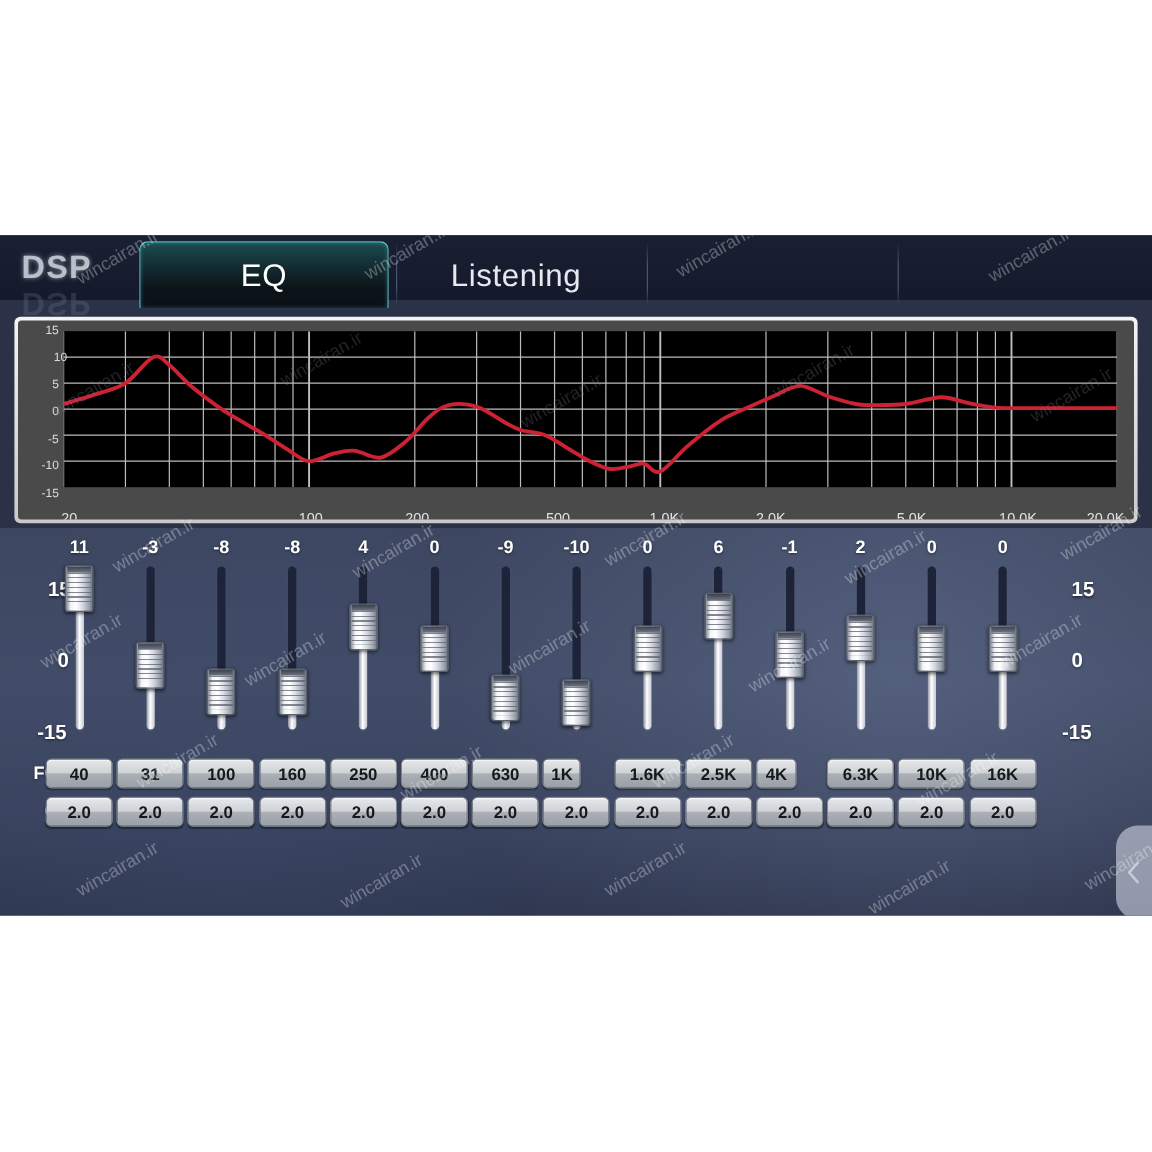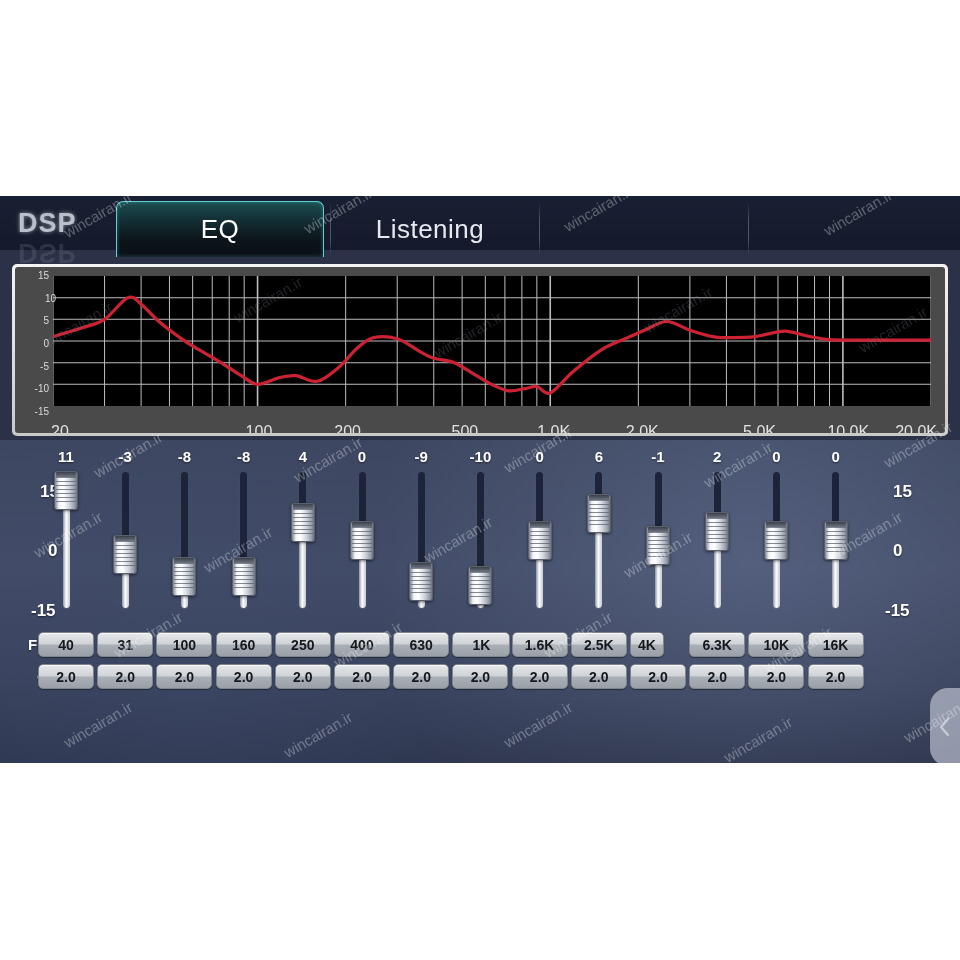--- a/index.html
+++ b/index.html
@@ -83,21 +83,21 @@
     background: #000;
   }
   .ylab {
     position: absolute; right: 100%; margin-right: 4px;
     color: #dcdcdc; font-size: 10px; line-height: 10px;
     transform: translateY(-5px);
     white-space: nowrap;
   }
   .xlab {
     position: absolute; top: 100%; margin-top: 10px;
-    color: #e2e2e2; font-size: 16px; line-height: 12px;
+    color: #e2e2e2; font-size: 12px; line-height: 12px;
     transform: translateX(-50%);
     white-space: nowrap;
   }
   .xlab.first { transform: translateX(-2px); }
   .xlab.last  { transform: translateX(-100%); }
 
   
   #sliders-panel {
     position: absolute;
     left: 0; top: 244px; width: 960px; height: 323px;
@@ -423,21 +423,21 @@
         </div>
         <div class="chip" style="left: 334px; top: 224px; width: 56px;">
           <span>2.0</span>
         </div>
         <div class="chip" style="left: 393.2px; top: 192px; width: 56px;">
           <span>630</span>
         </div>
         <div class="chip" style="left: 393.2px; top: 224px; width: 56px;">
           <span>2.0</span>
         </div>
-        <div class="chip" style="left: 452.4px; top: 192px; width: 58px;">
+        <div class="chip" style="left: 452.4px; top: 192px; width: 32px;">
           <span>1K</span>
         </div>
         <div class="chip" style="left: 452.4px; top: 224px; width: 56px;">
           <span>2.0</span>
         </div>
         <div class="chip" style="left: 511.6px; top: 192px; width: 56px;">
           <span>1.6K</span>
         </div>
         <div class="chip" style="left: 511.6px; top: 224px; width: 56px;">
           <span>2.0</span>

